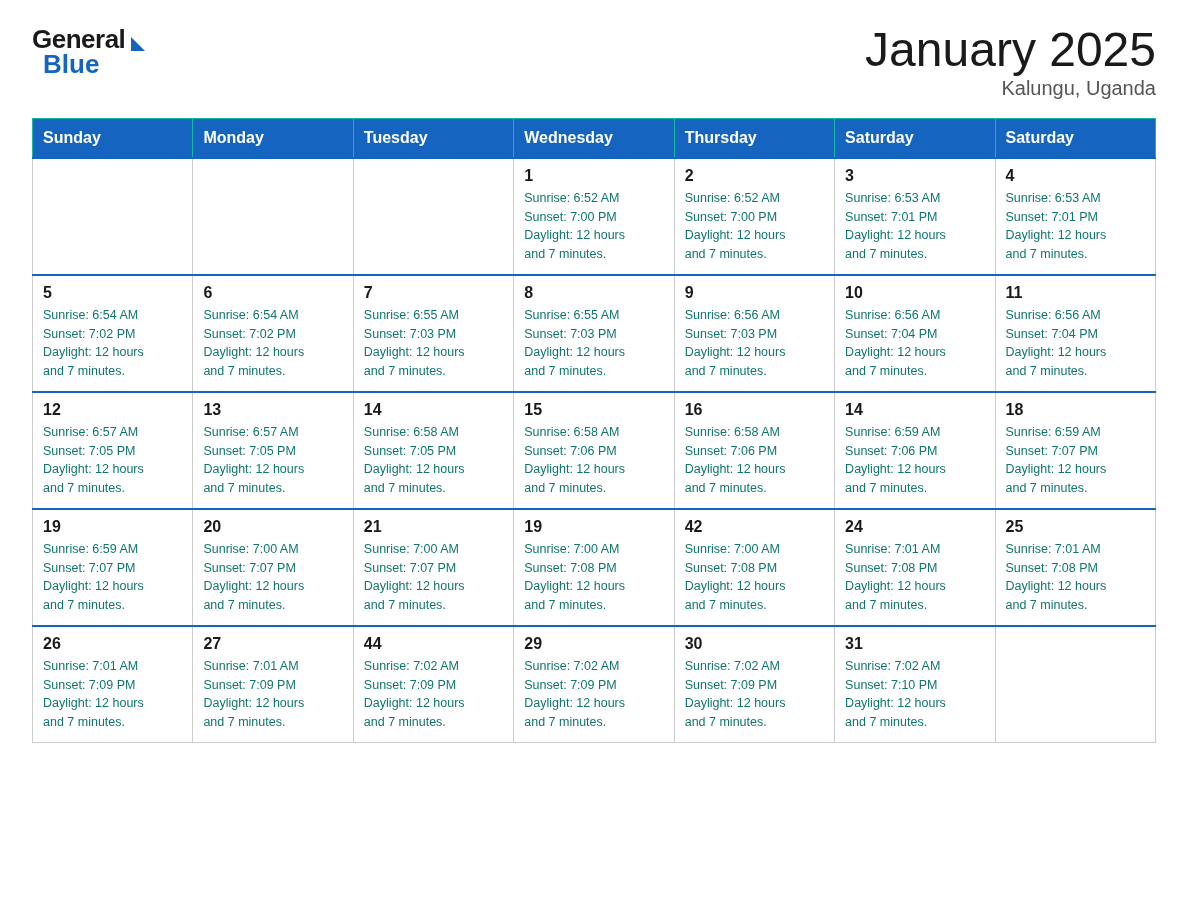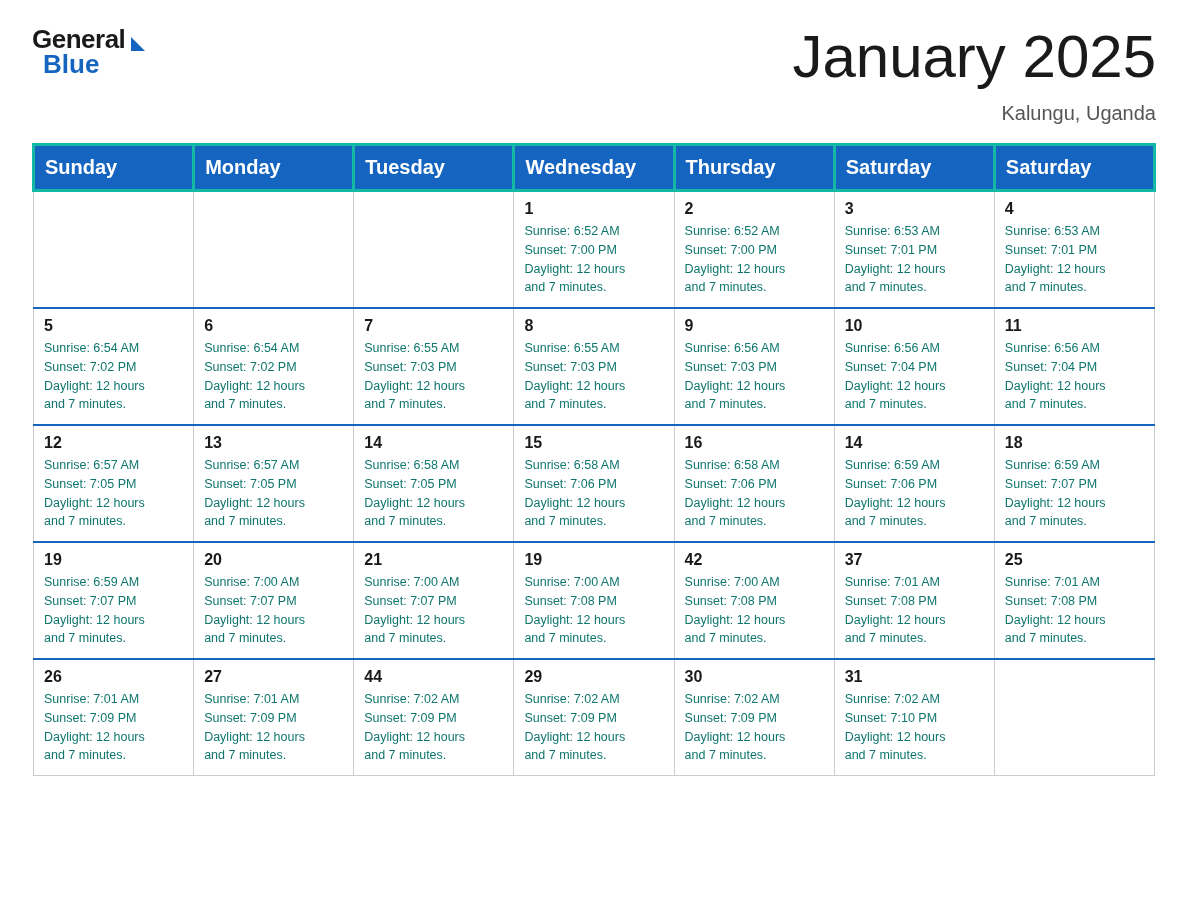--- a/index.html
+++ b/index.html
@@ -46,43 +46,43 @@
       font-size: 26px;
       font-weight: bold;
       color: #1565c0;
       margin-top: -6px;
       margin-left: 11px;
     }
     .title-block {
       text-align: right;
     }
     .title-block h1 {
-      font-size: 60px;
+      font-size: 48px;
       font-weight: 300;
       color: #1a1a1a;
       line-height: 1.1;
     }
     .title-block .subtitle {
       font-size: 20px;
       color: #555;
-      margin-top: 12px;
+      margin-top: 0;
     }
     .calendar {
       width: 100%;
       border-collapse: collapse;
       border: 1px solid #bbb;
     }
     .calendar thead tr th {
       background-color: #1565c0;
       color: #fff;
-      font-size: 20px;
+      font-size: 16px;
       font-weight: 600;
       padding: 10px 10px;
       text-align: left;
-      border: 3px solid #14b8a6;
+      border: 1px solid #14b8a6;
     }
     .calendar tbody tr td {
       vertical-align: top;
       width: calc(100% / 7);
       padding: 8px 10px 10px 10px;
       border: 1px solid #ccc;
       min-height: 110px;
       font-size: 13px;
       color: #333;
     }
@@ -231,21 +231,21 @@
         </td>
         <td class="border-top-blue">
           <span class="day-number">19</span>
           <div class="day-info">Sunrise: 7:00 AM<br>Sunset: 7:08 PM<br>Daylight: 12 hours<br>and 7 minutes.</div>
         </td>
         <td class="border-top-blue">
           <span class="day-number">42</span>
           <div class="day-info">Sunrise: 7:00 AM<br>Sunset: 7:08 PM<br>Daylight: 12 hours<br>and 7 minutes.</div>
         </td>
         <td class="border-top-blue">
-          <span class="day-number">37</span>
+          <span class="day-number">24</span>
           <div class="day-info">Sunrise: 7:01 AM<br>Sunset: 7:08 PM<br>Daylight: 12 hours<br>and 7 minutes.</div>
         </td>
         <td class="border-top-blue">
           <span class="day-number">25</span>
           <div class="day-info">Sunrise: 7:01 AM<br>Sunset: 7:08 PM<br>Daylight: 12 hours<br>and 7 minutes.</div>
         </td>
       </tr>
       <tr>
         <td class="border-top-blue">
           <span class="day-number">26</span>

